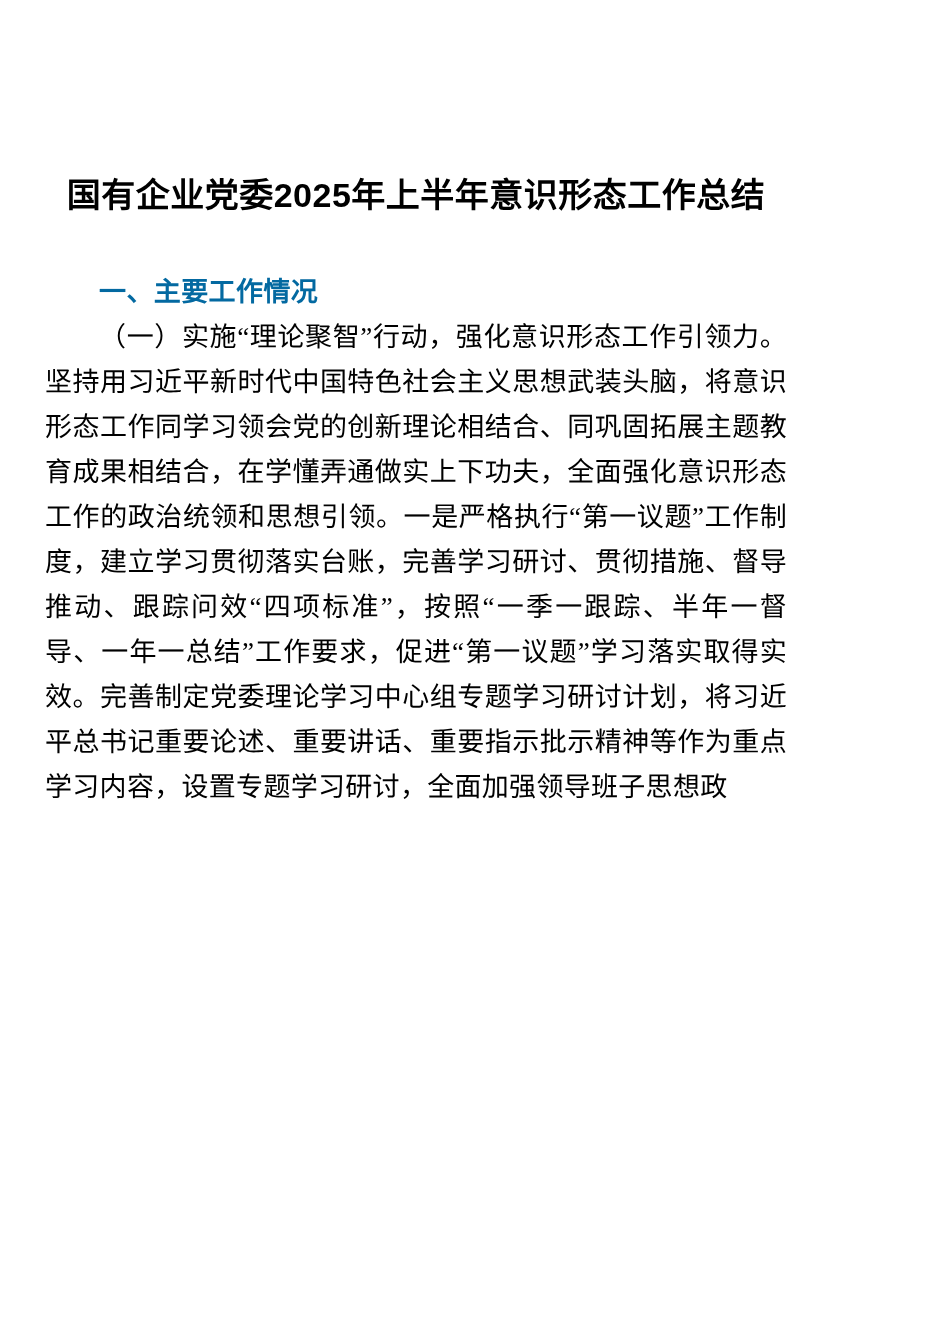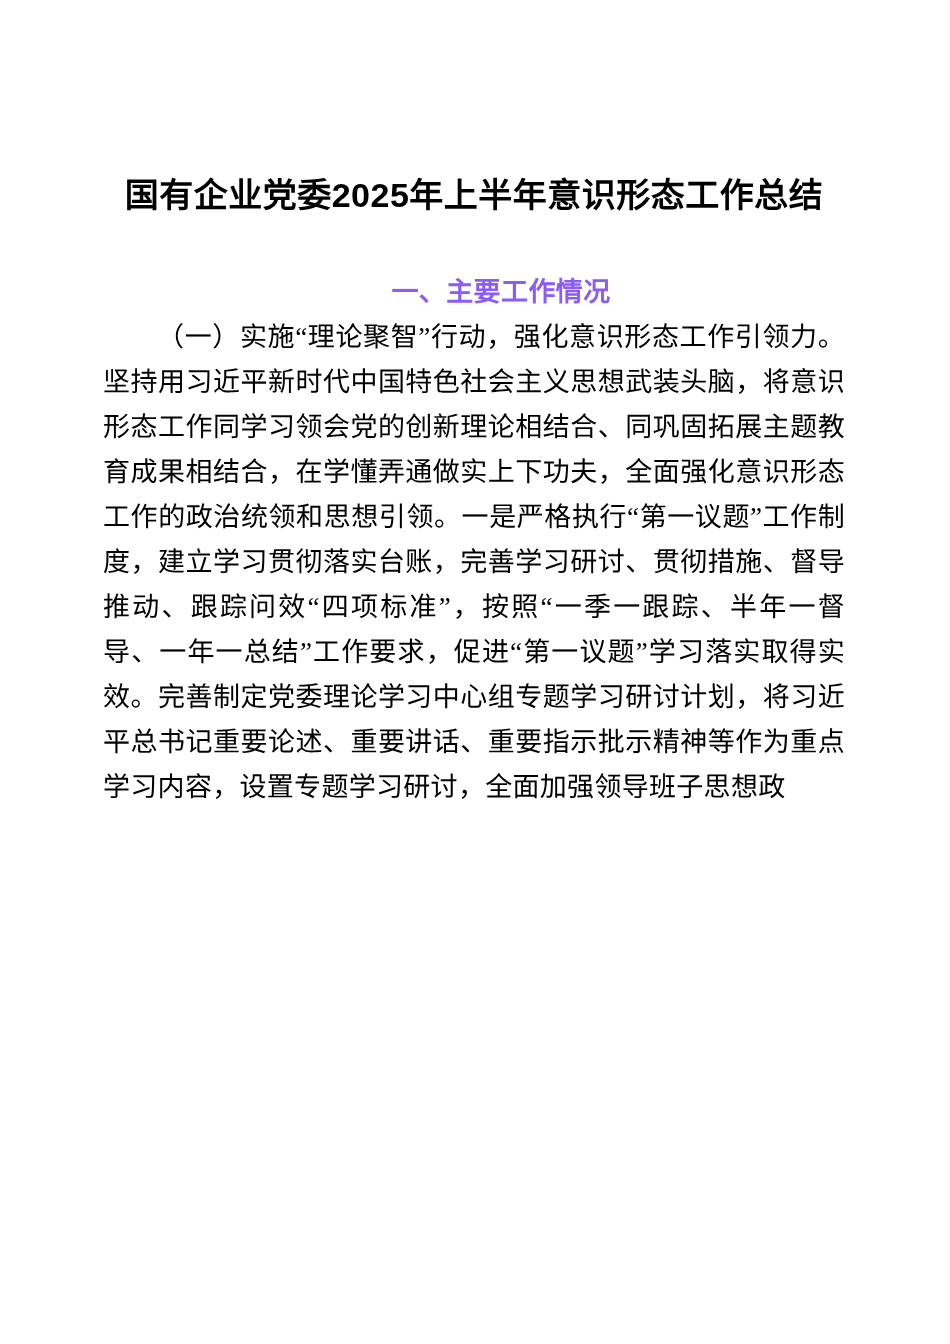--- a/index.html
+++ b/index.html
@@ -18,21 +18,21 @@
     -webkit-font-smoothing: antialiased;
   }
 
   
   .page {
     position: relative;
     box-sizing: border-box;
     width: 950px;
     height: 1344px;
     background: #ffffff;
-    padding: 168px 105px 180px 103px;
+    padding: 168px 105px 180px 45px;
   }
 
   .doc-body {
     width: 742px;
   }
 
   
   .doc-title {
     font-family: "Liberation Sans", "DejaVu Sans", sans-serif;
     font-weight: 700;
@@ -47,22 +47,21 @@
 
   
   .section-heading {
     font-family: "Liberation Sans", "DejaVu Sans", sans-serif;
     font-weight: 700;
     font-size: 27px;
     line-height: 45px;
     margin: 0;
     text-indent: 54px;
     letter-spacing: 0.4px;
-    color: #8b5cf6;
-    text-align: center;
+    color: #0369a1;
   }
 
   
   .body-paragraph {
     font-family: "Liberation Serif", "DejaVu Serif", serif;
     font-size: 27px;
     line-height: 45px;
     margin: 0;
     text-indent: 54px;
     text-align: justify;

